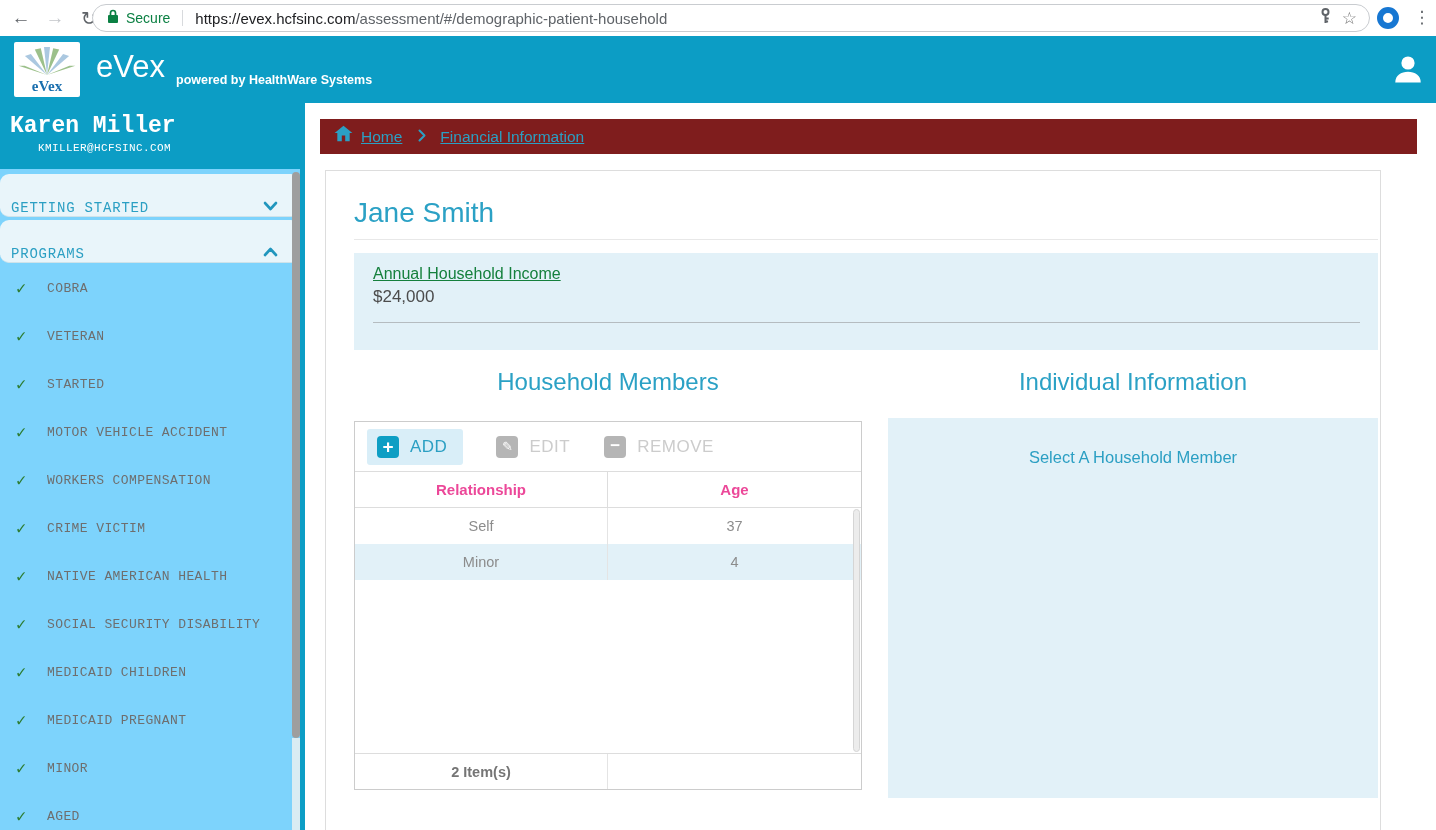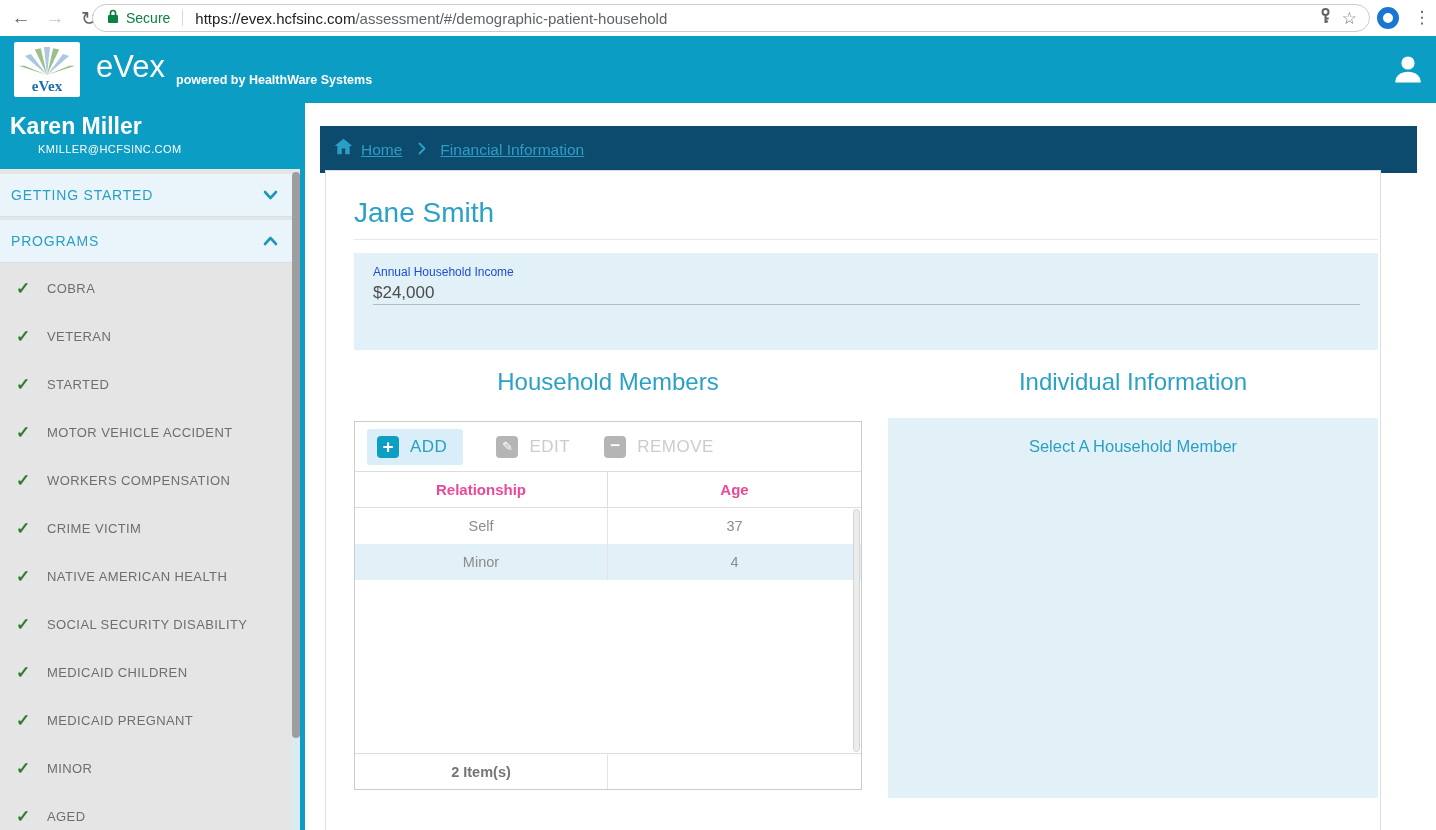--- a/index.html
+++ b/index.html
@@ -34,52 +34,52 @@
     background:#0c9dc5; }
   .logo-box { position:absolute; left:14px; top:6px; width:66px; height:55px;
     background:#fff; border-radius:2px; text-align:center; }
   .logo-text { position:absolute; left:0; right:0; bottom:2px;
     font-family:"Liberation Serif", serif; font-weight:bold; font-size:15px; color:#1a6fae; }
   .brand { position:absolute; left:96px; top:13px; color:#fff; font-size:31px; font-weight:400; }
   .powered { position:absolute; left:176px; top:37px; color:#fff; font-size:12.5px; font-weight:bold; }
   .person-icon { position:absolute; left:1390px; top:15px; cursor:pointer; }
 
   
-  .sidebar { position:absolute; left:0; top:103px; width:300px; height:727px; background:#e5e5e5; }
+  .sidebar { position:absolute; left:0; top:103px; width:300px; height:727px; background:#7dd3fc;font-family:Liberation Mono, monospace; }
   .user-block { height:66px; background:#0c9dc5; color:#fff; padding:10px 10px 0 10px; }
   .user-name { font-size:23px; font-weight:bold; }
   .user-email { font-size:11px; letter-spacing:.4px; margin-top:3px;margin-left:28px; }
   .section-row { height:43px; background:#e9f5fa; border-bottom:1px solid #cfe3ea;
-    display:flex; align-items:center; padding:0 22px 0 11px; cursor:pointer; }
+    display:flex; align-items:flex-end; padding:0 22px 0 11px; cursor:pointer;border-radius:9px; }
   .section-row.first { margin-top:5px; }
   .section-row.second { margin-top:3px; }
   .section-label { color:#2b9fc3; font-size:14px; letter-spacing:.8px; flex:1; }
   .program-list { padding-top:1px; }
   .program-item { height:48px; display:flex; align-items:center; padding-left:16px; cursor:pointer; }
   .check-icon { color:#2e7d32; font-size:17px; font-weight:bold; width:26px; }
   .program-label { color:#6e6e6e; font-size:13px; letter-spacing:.4px; margin-left:5px; }
   .sb-track { position:absolute; right:0; top:635px; bottom:0; width:8px; background:#d9ecf3; }
   .sb-thumb { position:absolute; right:0; top:69px; width:8px; height:566px;
     background:#9e9e9e; border-radius:4px; cursor:grab; }
   .teal-line { position:absolute; left:300px; top:103px; width:5px; height:727px; background:#0c9dc5; }
 
   
   .main { position:absolute; left:305px; top:103px; width:1131px; height:727px; background:#fff; }
-  .breadcrumb { position:absolute; left:15px; top:23px; width:1097px; height:47px;
-    background:#0c4a6e; display:flex; align-items:center; padding-left:14px; }
+  .breadcrumb { position:absolute; left:15px; top:16px; width:1097px; height:35px;
+    background:#7f1d1d; display:flex; align-items:center; padding-left:14px; }
   .home-icon { cursor:pointer; margin-top:-2px; }
   .bc-link { color:#2b9fc3; font-size:15.5px; text-decoration:underline; cursor:pointer; margin-left:8px; }
   .bc-chevron { margin:0 14px 0 16px; }
   .card { position:absolute; left:20px; top:67px; width:1056px; height:660px;
     background:#fff; border:1px solid #ddd; border-bottom:none; }
   .patient-name { margin:26px 0 0 28px; color:#2ba1c5; font-size:28px; font-weight:400; }
   .card-hr { margin:10px 2px 0 28px; border:none; border-top:1px solid #e8e8e8; height:0; }
   .income-panel { margin:13px 2px 0 28px; height:97px; background:#e2f1f8; padding:12px 18px 0 19px; }
-  .income-label { color:#1d4ed8; font-size:12px; }
-  .income-value { color:#4c4c4c; font-size:17px; margin-top:4px; padding-bottom:1px;
+  .income-label { color:#15803d; font-size:16px;text-decoration:underline; }
+  .income-value { color:#4c4c4c; font-size:17px; margin-top:4px; padding-bottom:15px;
     border-bottom:1px solid #b5bcc0; cursor:text; }
   .columns { display:flex; margin:18px 2px 0 28px; }
   .col-left { width:509px; }
   .col-right { width:491px; margin-left:26px; }
   .col-title { color:#2ba1c5; font-size:24px; font-weight:400; text-align:center; }
 
   .grid-box { margin-top:25px; border:1px solid #ccc; }
   .toolbar { height:50px; border-bottom:1px solid #ddd; display:flex; align-items:center; padding-left:12px; }
   .tb-btn { display:flex; align-items:center; cursor:pointer; border-radius:3px; }
   .tb-btn.add { background:#d9eef8; padding:7px 16px 7px 10px; }
@@ -102,21 +102,21 @@
   .trow.alt { background:#e2f1f8; }
   .td { width:50%; display:flex; align-items:center; justify-content:center;
     font-size:14.5px; color:#8c8c8c; }
   .td:first-child { border-right:1px solid #e4e4e4; }
   .tbl-thumb { position:absolute; right:1px; top:1px; width:7px; height:243px;
     background:#ececec; border:1px solid #d5d5d5; border-radius:4px; cursor:grab; }
   .tfoot { height:36px; border-top:1px solid #ddd; display:flex; }
   .tfoot .td { font-weight:bold; color:#757575; }
 
   .individual-panel { margin-top:22px; height:380px; background:#e2f1f8;
-    text-align:center; padding-top:19px; }
+    text-align:center; padding-top:30px; }
   .select-member { color:#2b9fc3; font-size:16.5px; }
 </style>
 </head>
 <body>
 
 <div class="browser-bar">
   <span class="nav-ico back">←</span>
   <span class="nav-ico disabled">→</span>
   <span class="nav-ico">↻</span>
   <div class="url-bar">

